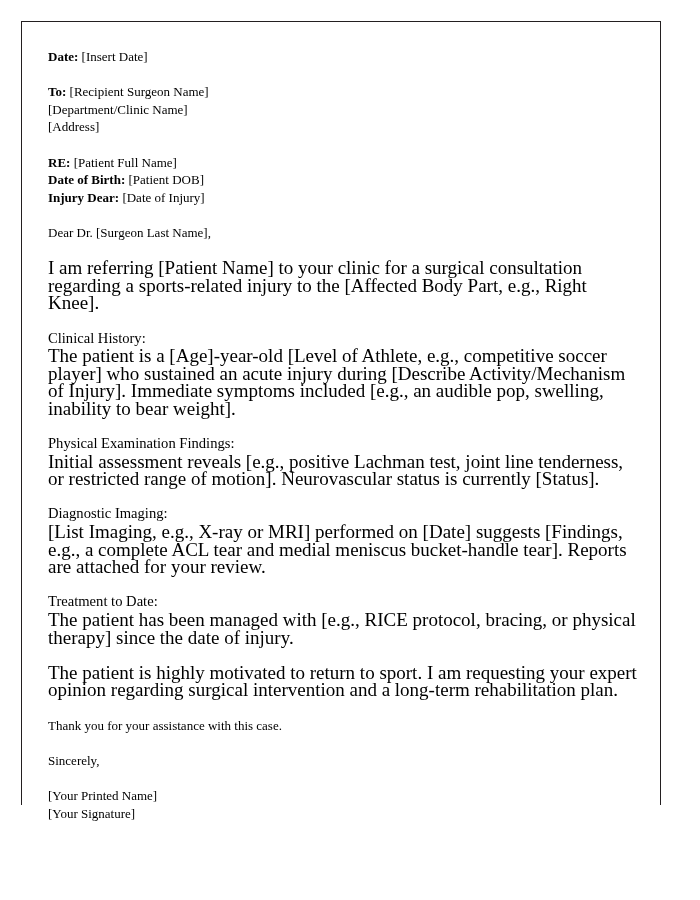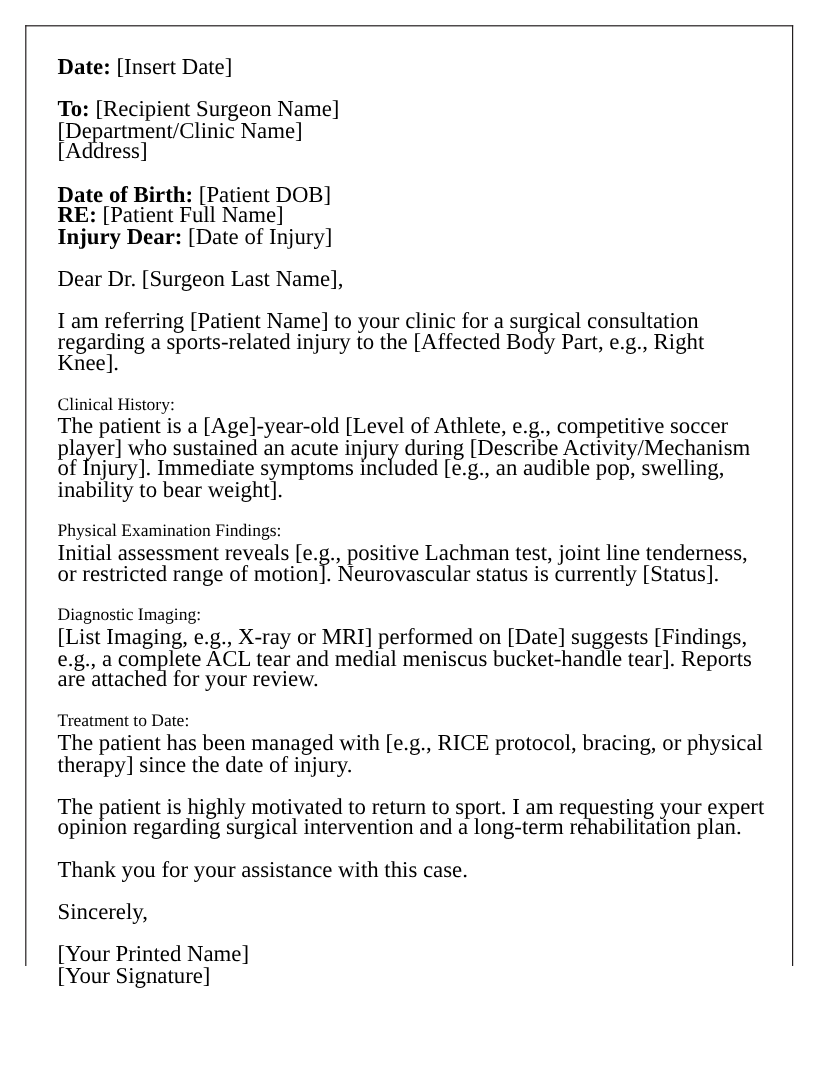--- a/index.html
+++ b/index.html
@@ -30,21 +30,21 @@
   }
 
   .page-body {
     position: absolute;
     left: 26px;   
     top: 26px;
     right: 20px;
   }
 
   .block {
-    font-size: 19px;
+    font-size: 13px;
     line-height: 17.6px;
     text-align: left;
     margin: 0;
     -webkit-font-smoothing: antialiased;
   }
 
   
   .gap-lg { height: 17.6px; }
 
   .lbl {
@@ -81,26 +81,26 @@
     <div class="block">
       <span class="lbl">To:</span>
       <span>[Recipient Surgeon Name]</span>
     </div>
     <div class="block">[Department/Clinic Name]</div>
     <div class="block">[Address]</div>
 
     <div class="gap-lg"></div>
 
     <div class="block">
+      <span class="lbl">RE:</span>
+      <span>[Patient Full Name]</span>
+    </div>
+    <div class="block">
       <span class="lbl">Date of Birth:</span>
       <span>[Patient DOB]</span>
-    </div>
-    <div class="block">
-      <span class="lbl">RE:</span>
-      <span>[Patient Full Name]</span>
     </div>
     <div class="block">
       <span class="lbl">Injury Dear:</span>
       <span>[Date of Injury]</span>
     </div>
 
     <div class="gap-lg"></div>
 
     <div class="block">Dear Dr. [Surgeon Last Name],</div>
 

